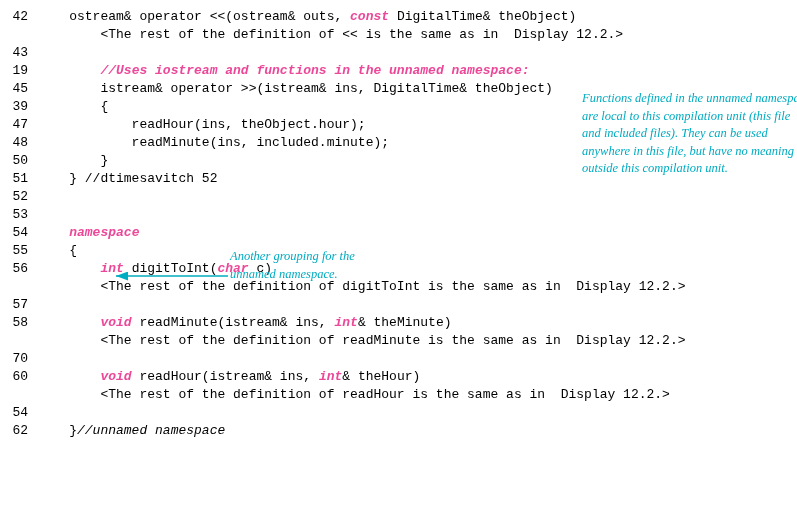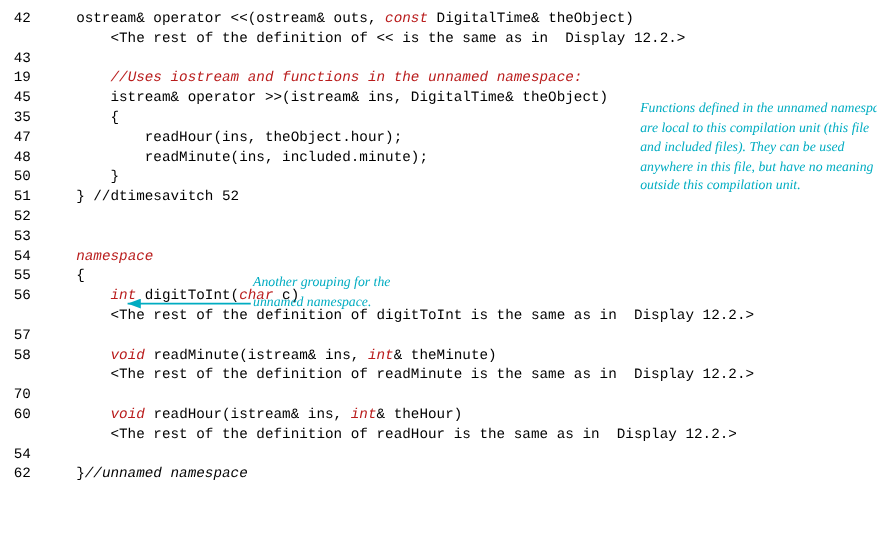--- a/index.html
+++ b/index.html
@@ -34,21 +34,21 @@
       font-size: 13px;
       user-select: none;
     }
     .line-content {
       flex: 1;
       font-family: 'Courier New', Courier, monospace;
       font-size: 13px;
       color: #000;
       white-space: pre;
     }
-    .kw-cyan { color: #b91c1c; }
+    .kw-cyan { color: #ec4899; font-weight: bold; }
     .italic { font-style: italic; }
     .comment-annotation {
       position: absolute;
       font-family: 'Times New Roman', Times, serif;
       font-style: italic;
       font-size: 12.5px;
       color: #00acc1;
       line-height: 1.4;
     }
     .arrow-line {
@@ -88,21 +88,21 @@
     </div>
     <div class="code-line">
       <span class="line-num">19</span>
       <span class="line-content">        <span class="kw-cyan italic">//Uses iostream and functions in the unnamed namespace:</span></span>
     </div>
     <div class="code-line">
       <span class="line-num">45</span>
       <span class="line-content">        istream&amp; operator &gt;&gt;(istream&amp; ins, DigitalTime&amp; theObject)</span>
     </div>
     <div class="code-line">
-      <span class="line-num">35</span>
+      <span class="line-num">39</span>
       <span class="line-content">        {</span>
     </div>
     <div class="code-line">
       <span class="line-num">47</span>
       <span class="line-content">            readHour(ins, theObject.hour);</span>
     </div>
     <div class="code-line">
       <span class="line-num">48</span>
       <span class="line-content">            readMinute(ins, included.minute);</span>
     </div>

